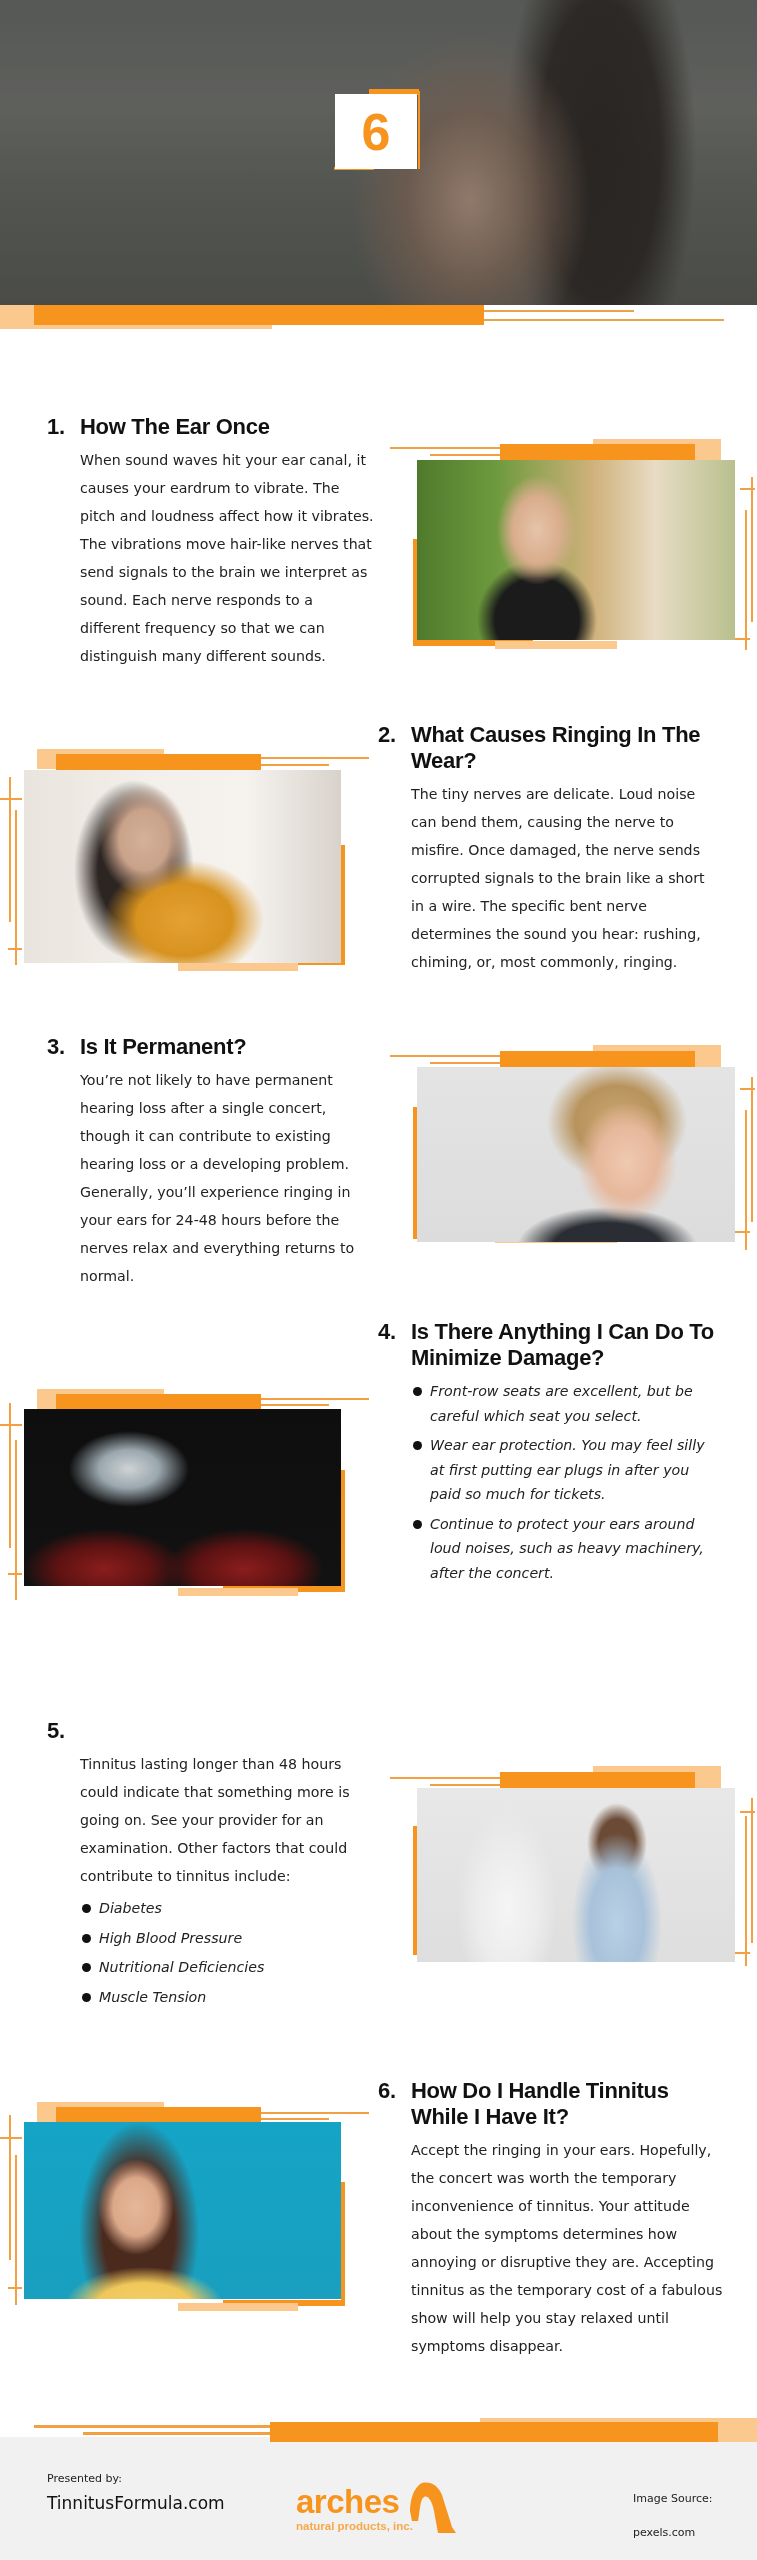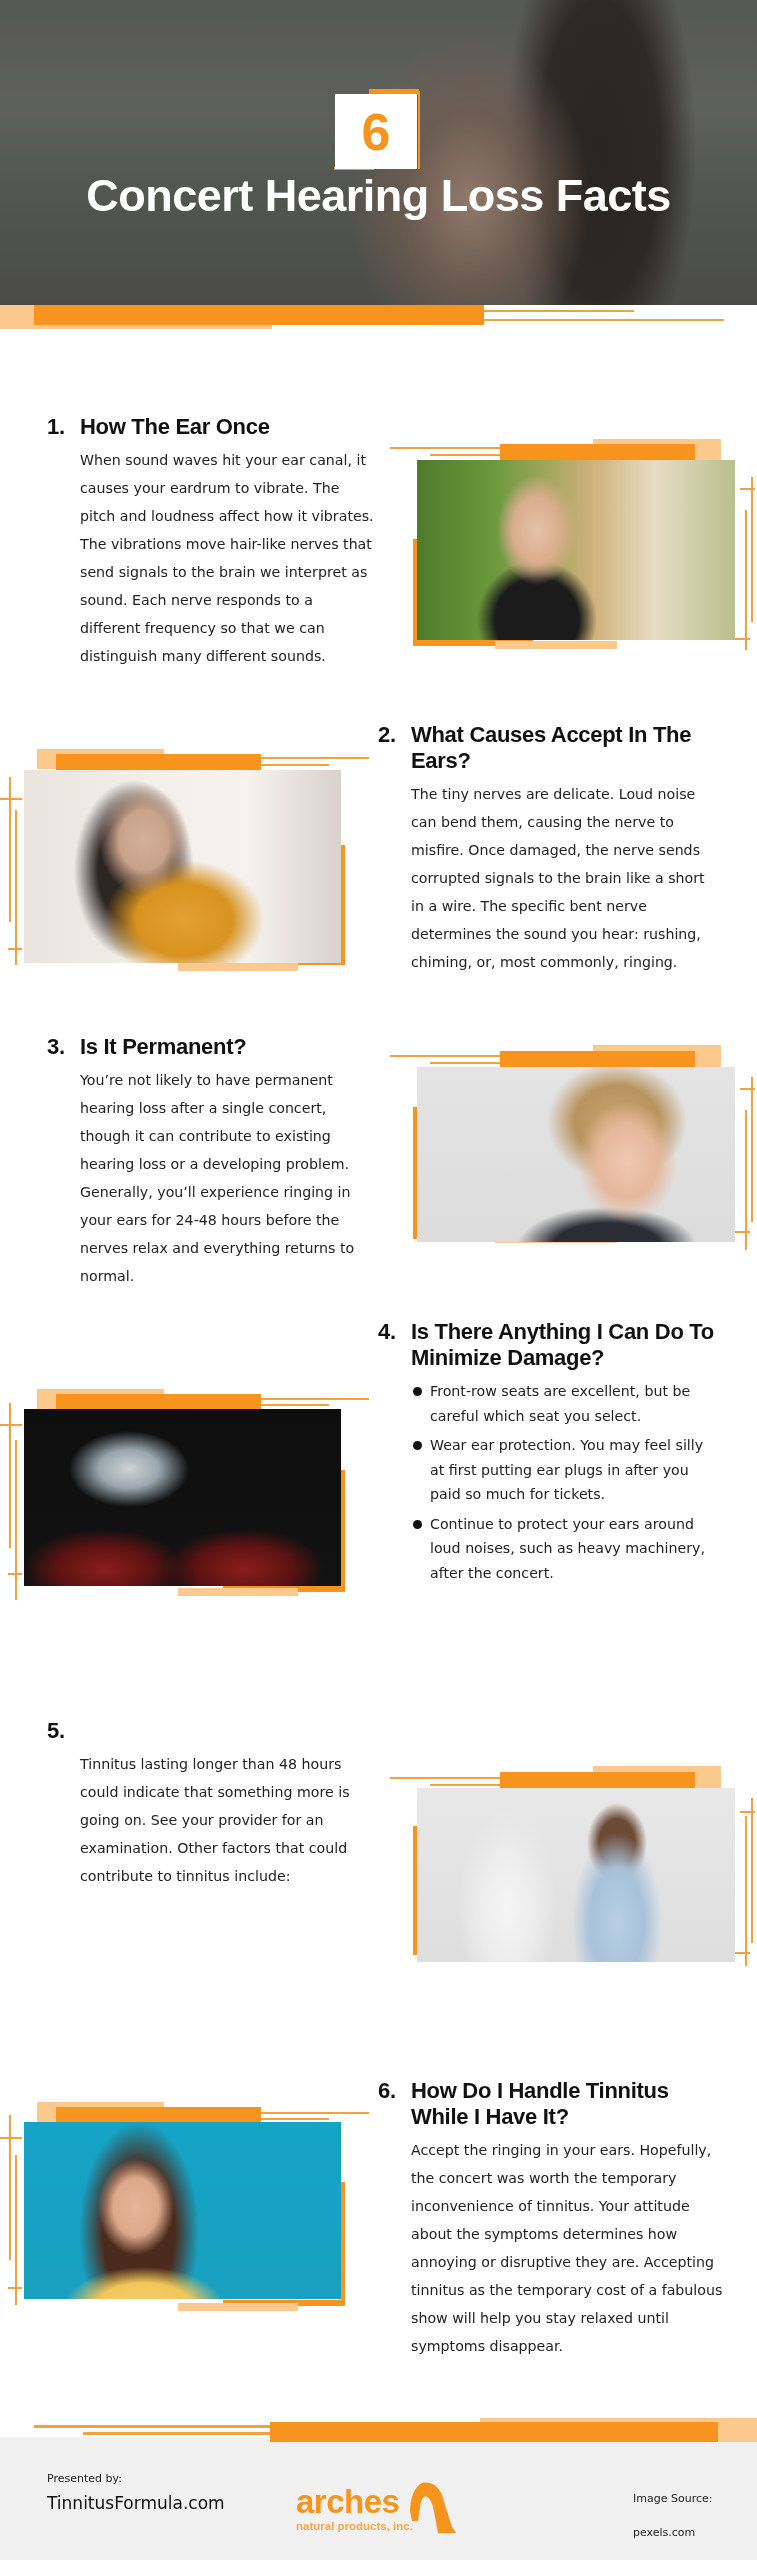--- a/index.html
+++ b/index.html
@@ -27,21 +27,21 @@
   .hero-line1 { position: absolute; left: 484px; top: 310px; width: 150px; height: 2px; background: #e8a548; }
   .hero-line2 { position: absolute; left: 484px; top: 319px; width: 240px; height: 2px; background: #e8a548; }
 
   
   .section { position: absolute; }
   .sec-head { display: flex; font-family: "Liberation Sans", sans-serif; font-weight: 700; font-size: 22px;
     line-height: 26px; color: #111; letter-spacing: -0.3px; }
   .sec-num { width: 33px; flex: none; }
   .sec-body { margin-left: 33px; margin-top: 6px; font-size: 14.2px; line-height: 28px; color: #222; }
   .bullets { margin-left: 33px; margin-top: 4px; list-style: none; }
-  .bullets li { position: relative; padding-left: 19px; font-size: 14.2px; line-height: 24.5px; color: #222; margin-bottom: 5px; }
+  .bullets li { position: relative; padding-left: 19px; font-size: 14.2px; line-height: 24.5px; color: #222; margin-bottom: 5px; font-style: italic; }
   .bullets li::before { content: ""; position: absolute; left: 2px; top: 8px; width: 9px; height: 9px; border-radius: 50%; background: #111; }
   .bullets.short li { margin-bottom: 5px; }
 
   
   .frame { position: absolute; width: 330px; height: 200px; }
   .ph { position: absolute; overflow: hidden; }
   .d { position: absolute; }
   .or { background: #f7941d; }
   .lo { background: #fbc98d; }
   .ln { background: #f3a043; }
@@ -97,21 +97,20 @@
 </head>
 <body>
 
 <div class="hero">
   <div class="hero-badge-wrap">
     <div class="hero-badge-deco1"></div>
     <div class="hero-badge-deco2"></div>
     <div class="hero-badge-deco3"></div>
     <div class="hero-badge">6</div>
   </div>
-  <div class="hero-title">Concert Hearing Loss Facts</div>
 </div>
 <div class="hero-stripe-light"></div>
 <div class="hero-stripe-main"></div>
 <div class="hero-line1"></div>
 <div class="hero-line2"></div>
 
 <div class="section" style="left:47px; top:414px; width:330px;">
   <div class="sec-head">
     <span class="sec-num">1.</span>
     <span>How The Ear Once</span>
@@ -143,21 +142,21 @@
   <div class="d ln" style="left:0; top:53px; width:22px; height:2px;"></div>
   <div class="d ln" style="left:8px; top:203px; width:14px; height:2px;"></div>
   <div class="d or" style="left:341px; top:100px; width:4px; height:120px;"></div>
   <div class="d or" style="left:223px; top:214px; width:122px; height:6px;"></div>
   <div class="d lo" style="left:178px; top:218px; width:120px; height:8px;"></div>
   <div class="ph photo2" style="left:24px; top:25px; width:317px; height:193px;"></div>
 </div>
 <div class="section" style="left:378px; top:722px; width:335px;">
   <div class="sec-head">
     <span class="sec-num">2.</span>
-    <span>What Causes Accept In The Ears?</span>
+    <span>What Causes Ringing In The Wear?</span>
   </div>
   <div class="sec-body">The tiny nerves are delicate. Loud noise can bend them, causing the nerve to misfire. Once damaged, the nerve sends corrupted signals to the brain like a short in a wire. The specific bent nerve determines the sound you hear: rushing, chiming, or, most commonly, ringing.</div>
 </div>
 
 <div class="section" style="left:47px; top:1034px; width:330px;">
   <div class="sec-head">
     <span class="sec-num">3.</span>
     <span>Is It Permanent?</span>
   </div>
   <div class="sec-body">You’re not likely to have permanent hearing loss after a single concert, though it can contribute to existing hearing loss or a developing problem. Generally, you’ll experience ringing in your ears for 24-48 hours before the nerves relax and everything returns to normal.</div>
@@ -201,20 +200,26 @@
     <li>Wear ear protection. You may feel silly at first putting ear plugs in after you paid so much for tickets.</li>
     <li>Continue to protect your ears around loud noises, such as heavy machinery, after the concert.</li>
   </ul>
 </div>
 
 <div class="section" style="left:47px; top:1718px; width:330px;">
   <div class="sec-head">
     <span class="sec-num">5.</span>
   </div>
   <div class="sec-body">Tinnitus lasting longer than 48 hours could indicate that something more is going on. See your provider for an examination. Other factors that could contribute to tinnitus include:</div>
+  <ul class="bullets short" style="margin-top:6px;">
+    <li>Diabetes</li>
+    <li>High Blood Pressure</li>
+    <li>Nutritional Deficiencies</li>
+    <li>Muscle Tension</li>
+  </ul>
 </div>
 <div class="frame" style="left:385px; top:1766px;">
   <div class="d ln" style="left:5px; top:11px; width:110px; height:2px;"></div>
   <div class="d ln" style="left:45px; top:18px; width:75px; height:2px;"></div>
   <div class="d lo" style="left:208px; top:0; width:128px; height:22px;"></div>
   <div class="d or" style="left:115px; top:6px; width:195px; height:16px;"></div>
   <div class="d or" style="left:28px; top:60px; width:4px; height:126px;"></div>
   <div class="d or" style="left:28px; top:183px; width:120px; height:6px;"></div>
   <div class="d lo" style="left:110px; top:185px; width:122px; height:8px;"></div>
   <div class="d ln" style="left:366px; top:32px; width:2px; height:145px;"></div>

